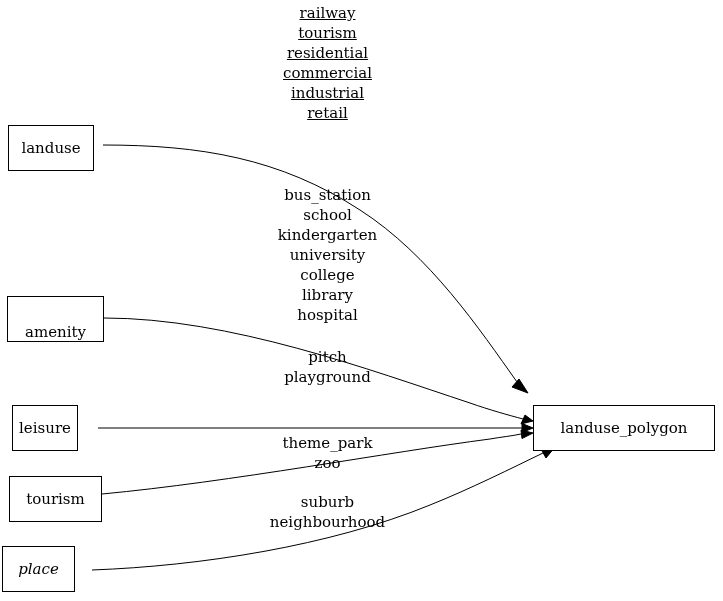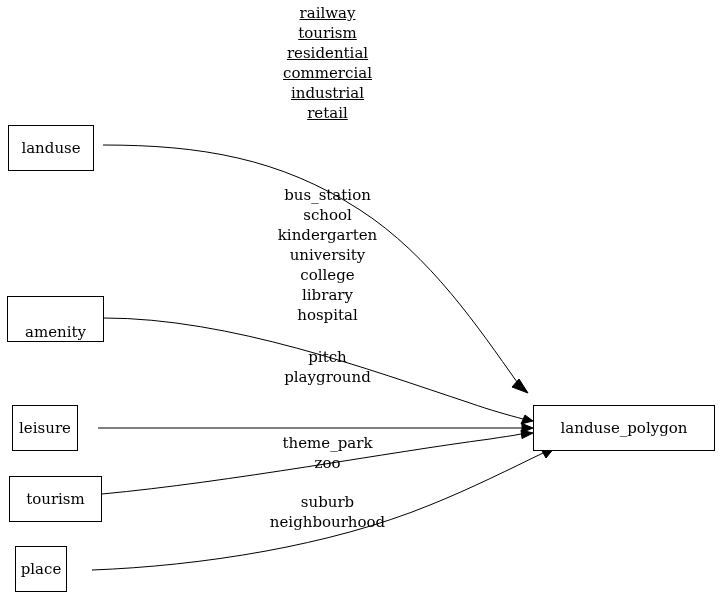--- a/index.html
+++ b/index.html
@@ -92,21 +92,21 @@
   </div>
 
   <div class="node" style="left:12px; top:405px; width:66px; height:46px;">
     <span>leisure</span>
   </div>
 
   <div class="node" style="left:9px; top:476px; width:93px; height:46px;">
     <span>tourism</span>
   </div>
 
-  <div class="node" style="left:15px; top:546px; width:52px; height:46px;">
+  <div class="node" style="left:2px; top:546px; width:73px; height:46px;font-style:italic;">
     <span>place</span>
   </div>
 
   <div class="node" style="left:533px; top:405px; width:182px; height:46px;">
     <span>landuse_polygon</span>
   </div>
 
   <div class="label-group" style="left:225px; top:3px; width:205px;text-decoration:underline;">
     <div>railway</div>
     <div>tourism</div>

